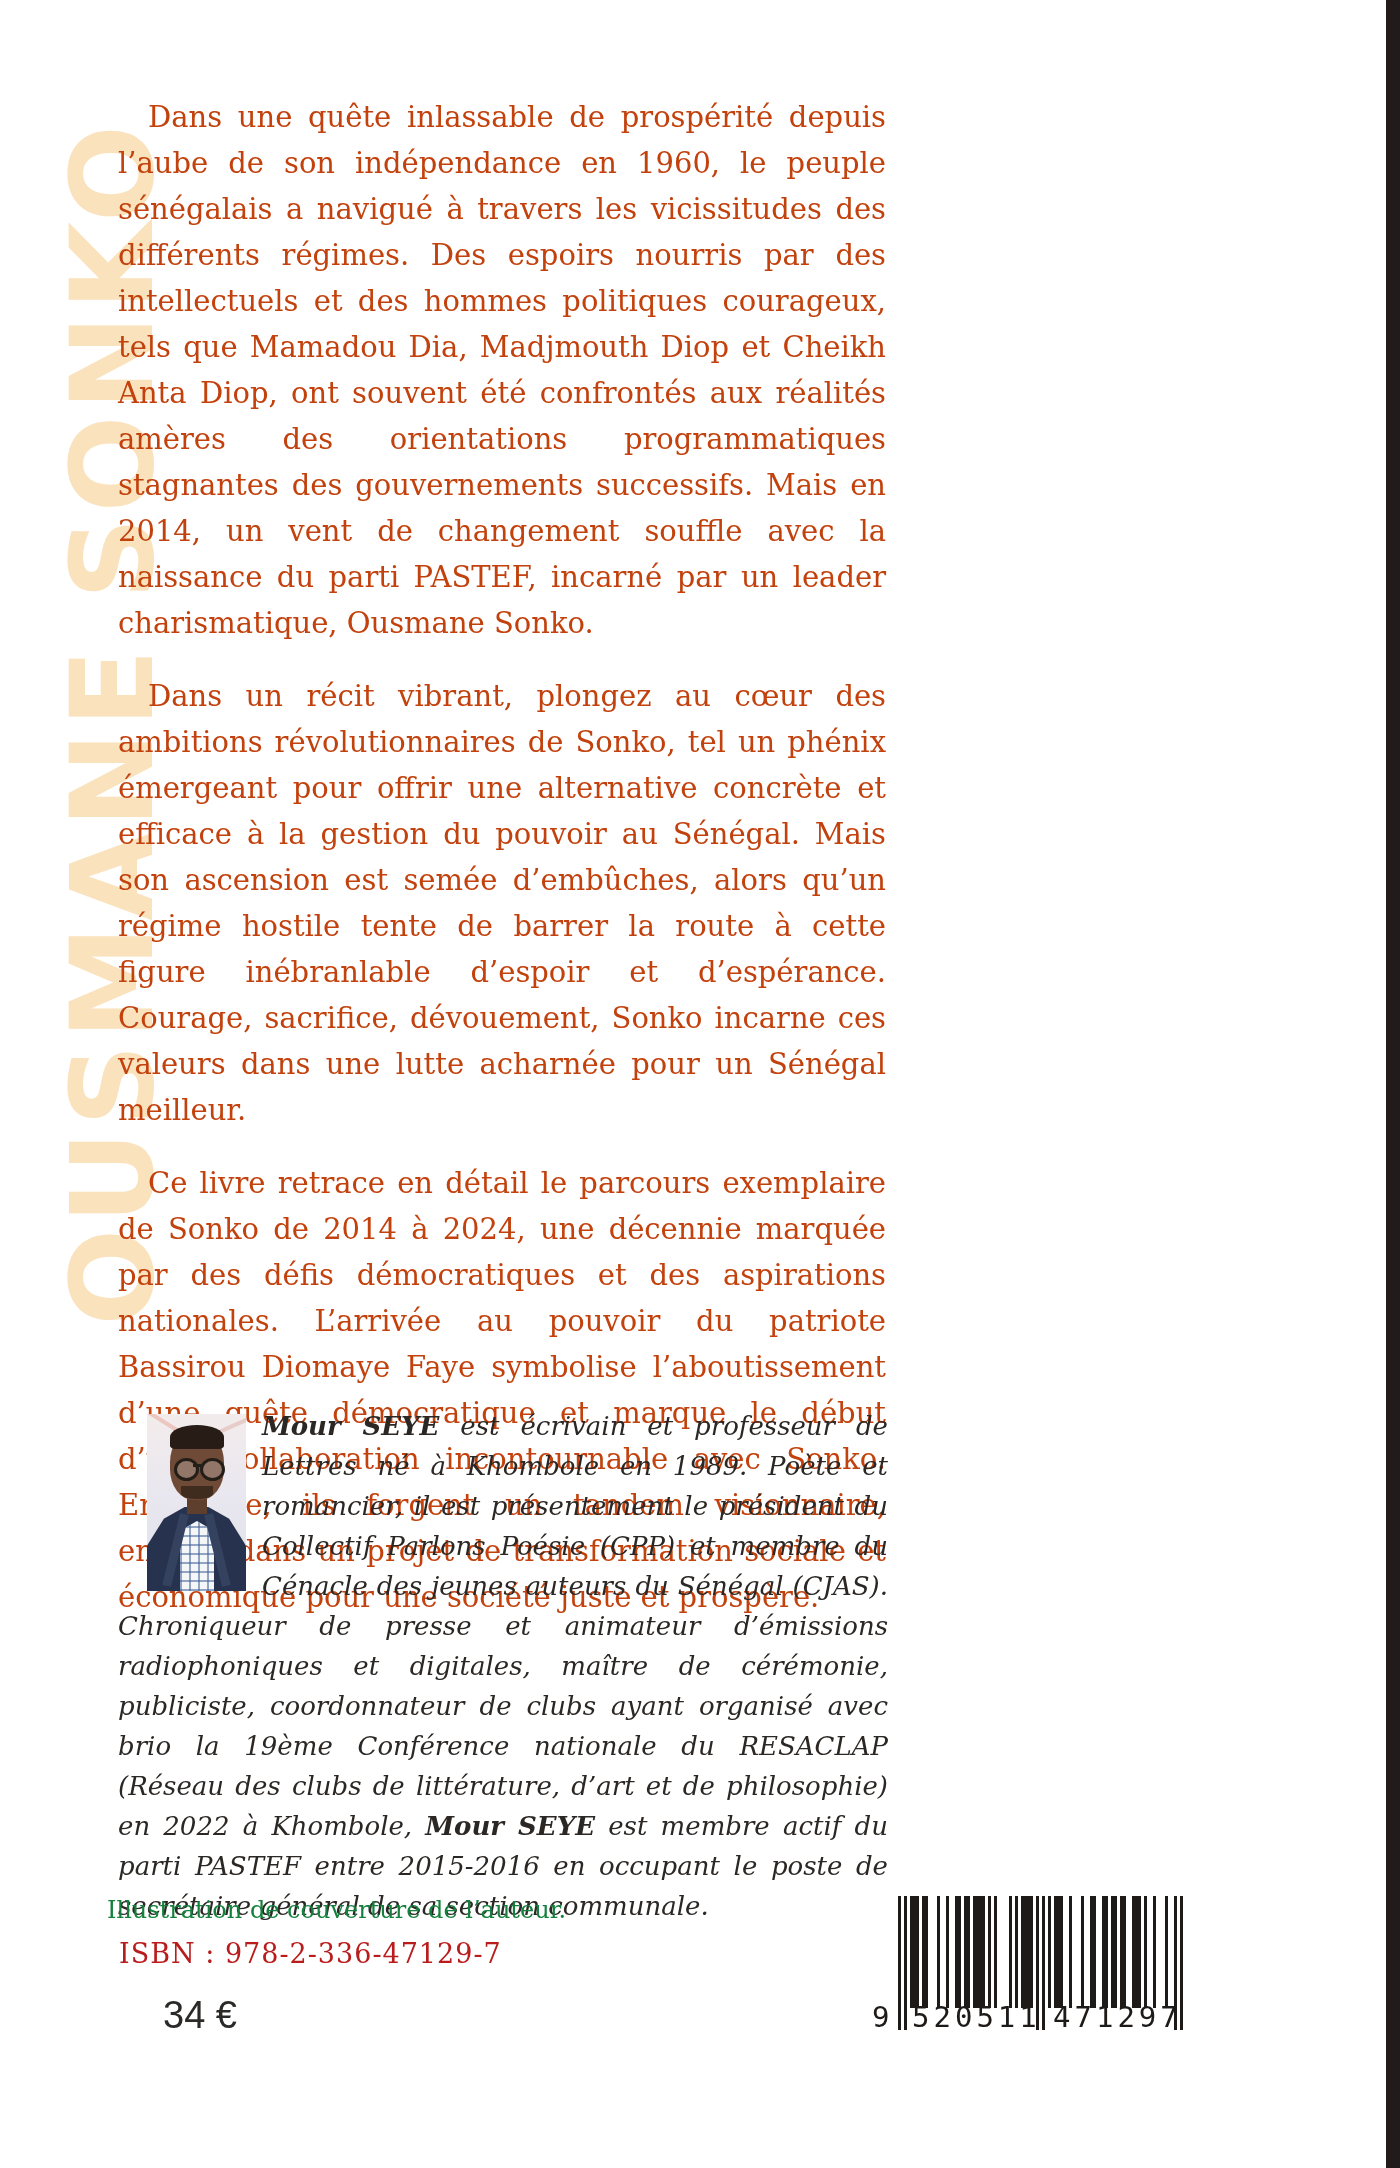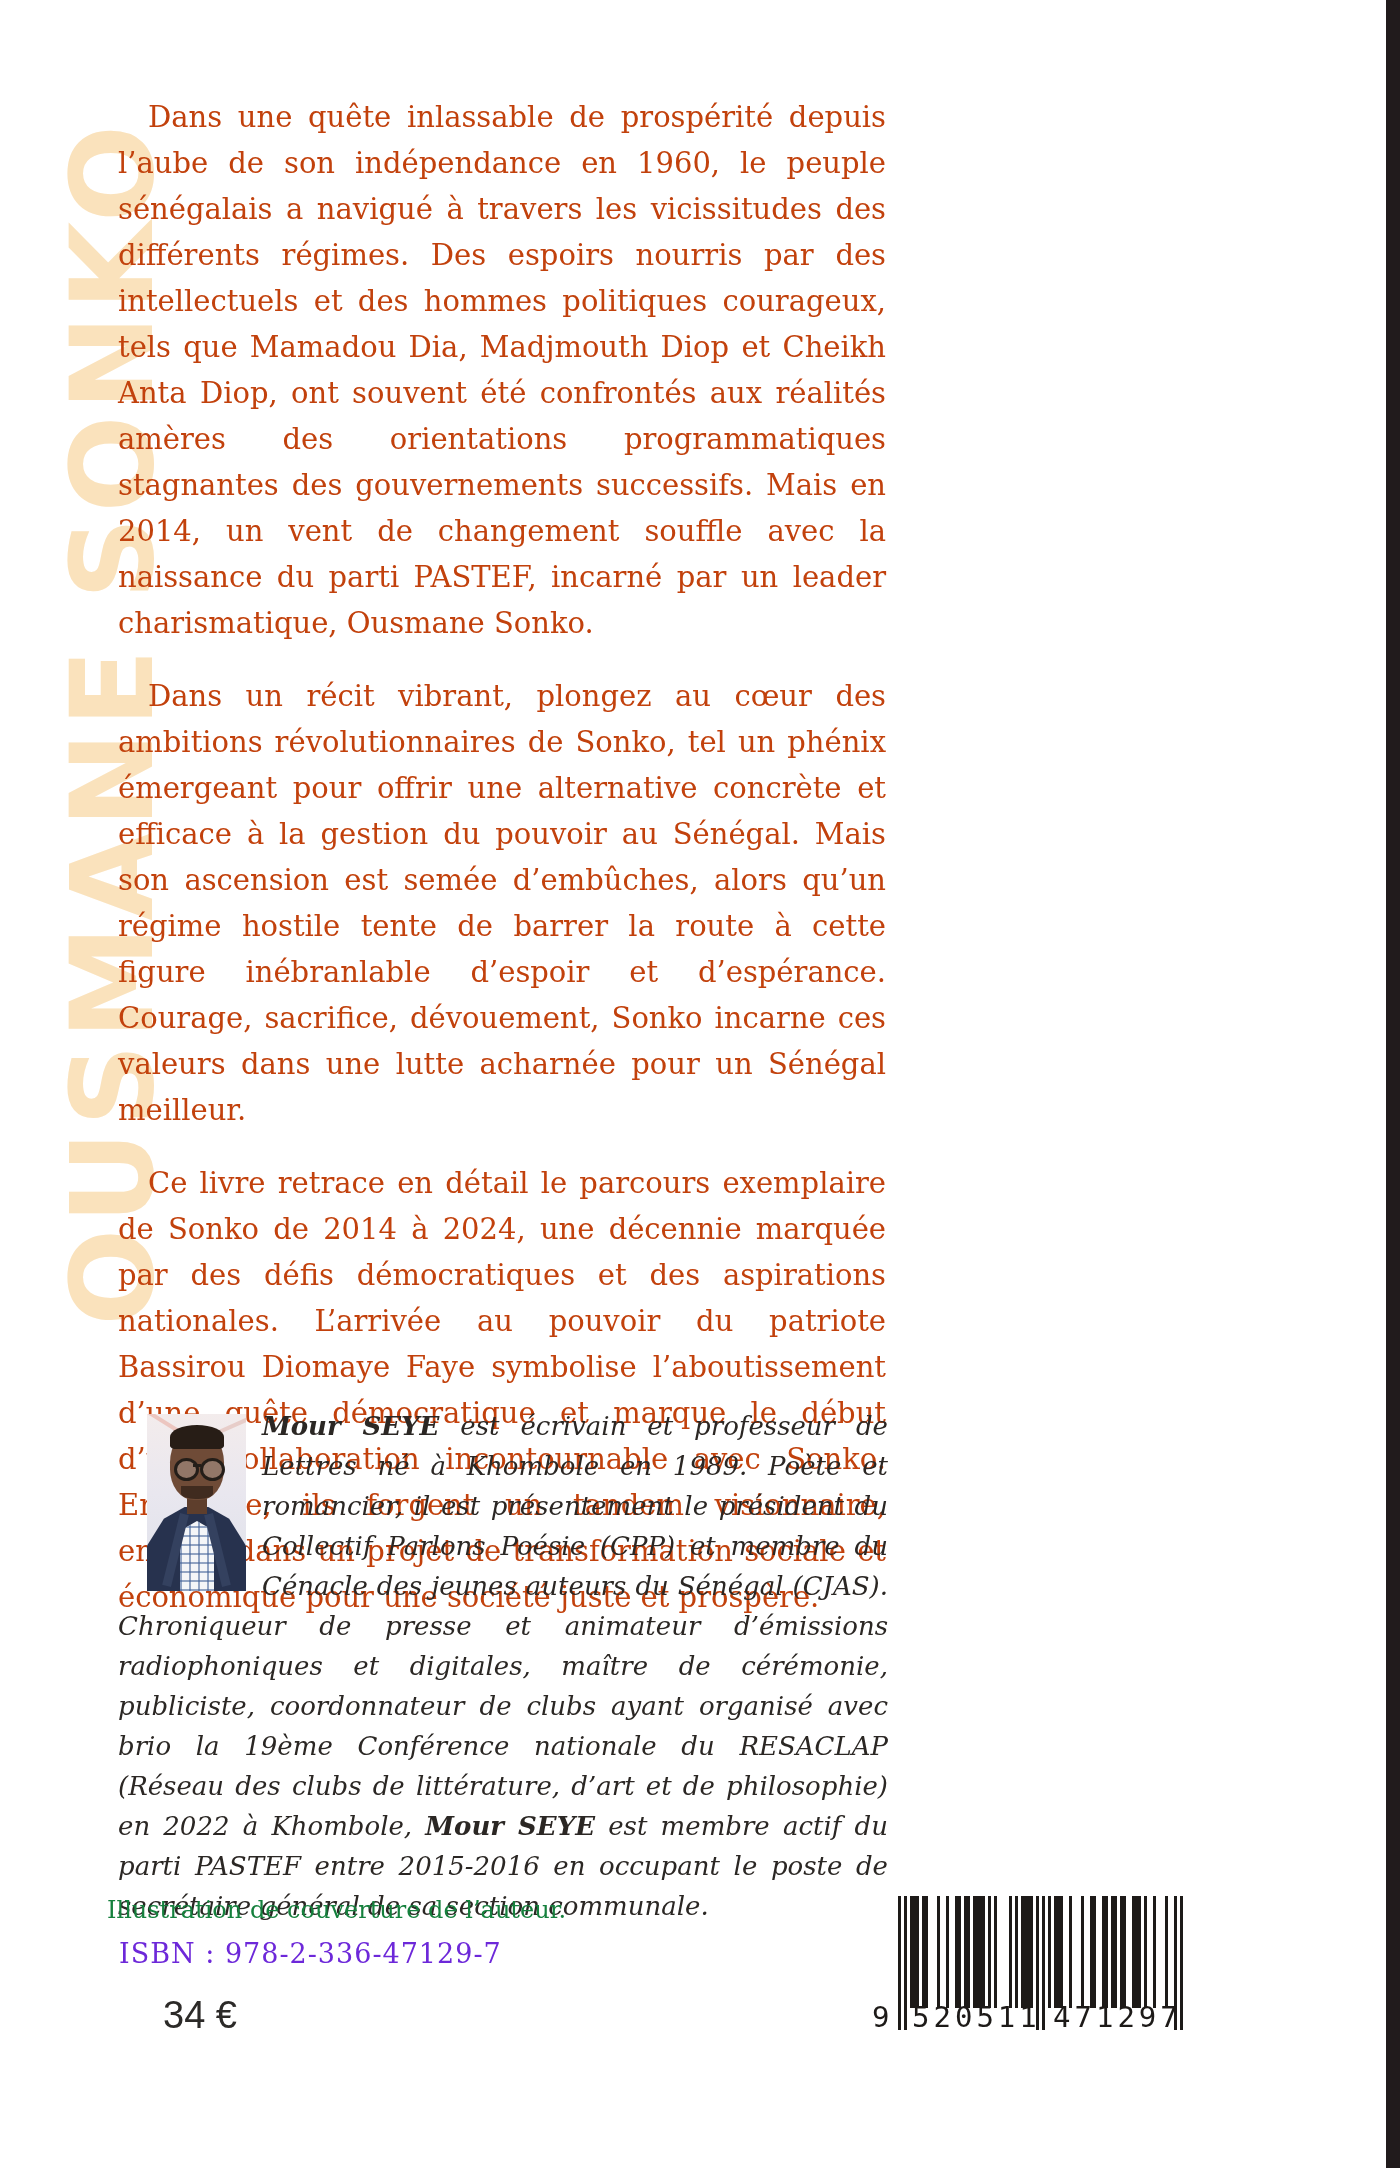--- a/index.html
+++ b/index.html
@@ -57,21 +57,21 @@
     background-color:#f4f6f8;
     background-image:
       repeating-linear-gradient(0deg, rgba(64,96,150,.55) 0 2px, transparent 2px 9px),
       repeating-linear-gradient(90deg, rgba(64,96,150,.55) 0 2px, transparent 2px 9px);
     clip-path:polygon(0 14%,50% 0,100% 14%,100% 100%,0 100%);
   }
   .ph-lapel-l{position:absolute;left:24px;bottom:4px;width:9px;height:74px;background:#34415f;transform:rotate(14deg);}
   .ph-lapel-r{position:absolute;right:24px;bottom:4px;width:9px;height:74px;background:#34415f;transform:rotate(-14deg);}
   
   .note{position:absolute;left:107px;top:1896px;font-size:24px;color:#15803d;}
-  .isbn{position:absolute;left:119px;top:1938px;font-size:27px;letter-spacing:1px;color:#6d28d9;}
+  .isbn{position:absolute;left:119px;top:1938px;font-size:27px;letter-spacing:1px;color:#b91c1c;}
   .price{position:absolute;left:163px;top:1994px;font-family:Liberation Sans, sans-serif;font-size:38px;color:#2c2a28;}
   
   .barcode{position:absolute;left:872px;top:1896px;width:320px;height:150px;}
   .bars{position:absolute;left:26px;top:0;display:flex;align-items:flex-start;}
   .module{width:3px;height:112px;}
   .module.bar{background:#1d1a18;}
   .module.tall{height:134px;}
   .bc-digits{position:absolute;left:0;top:104px;width:100%;height:40px;font-family:"DejaVu Sans Mono", monospace;font-size:29px;color:#1d1a18;}
   .d-lead{position:absolute;left:0;top:0;}
   .d-left{position:absolute;left:40px;top:0;width:120px;text-align:center;letter-spacing:4px;}

